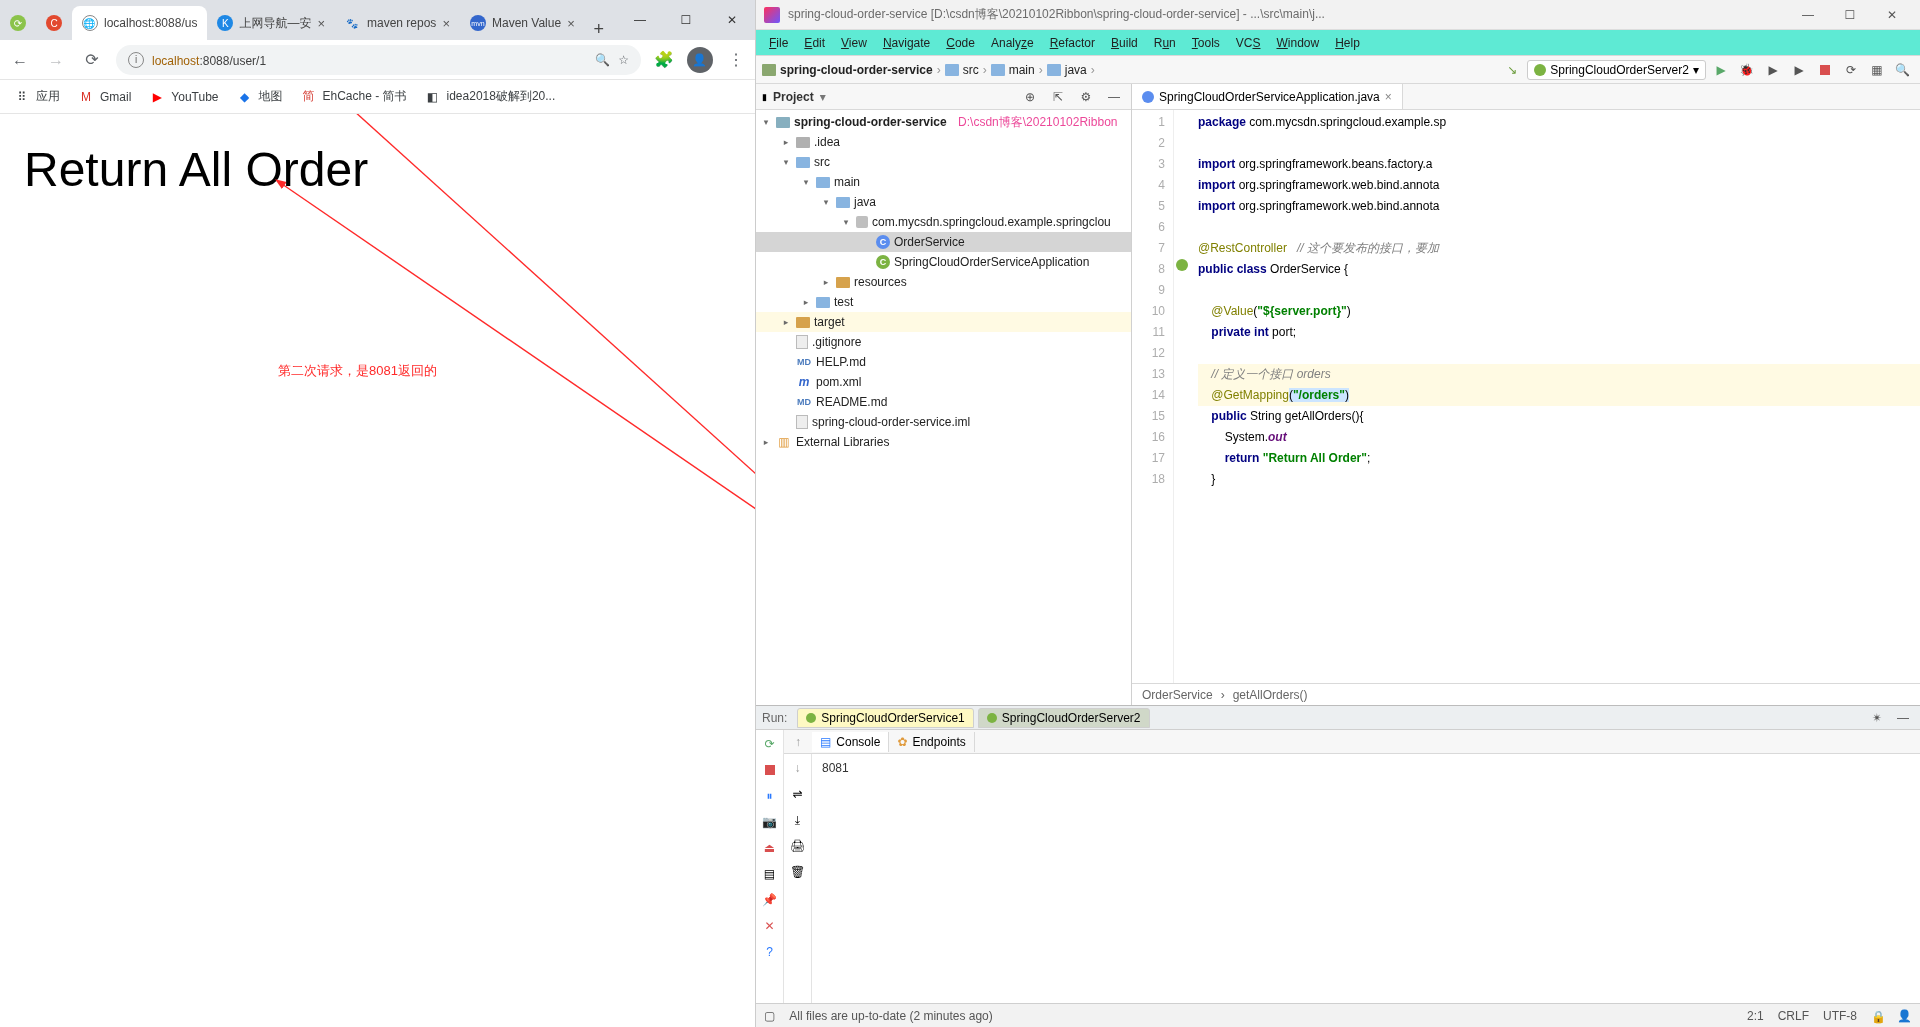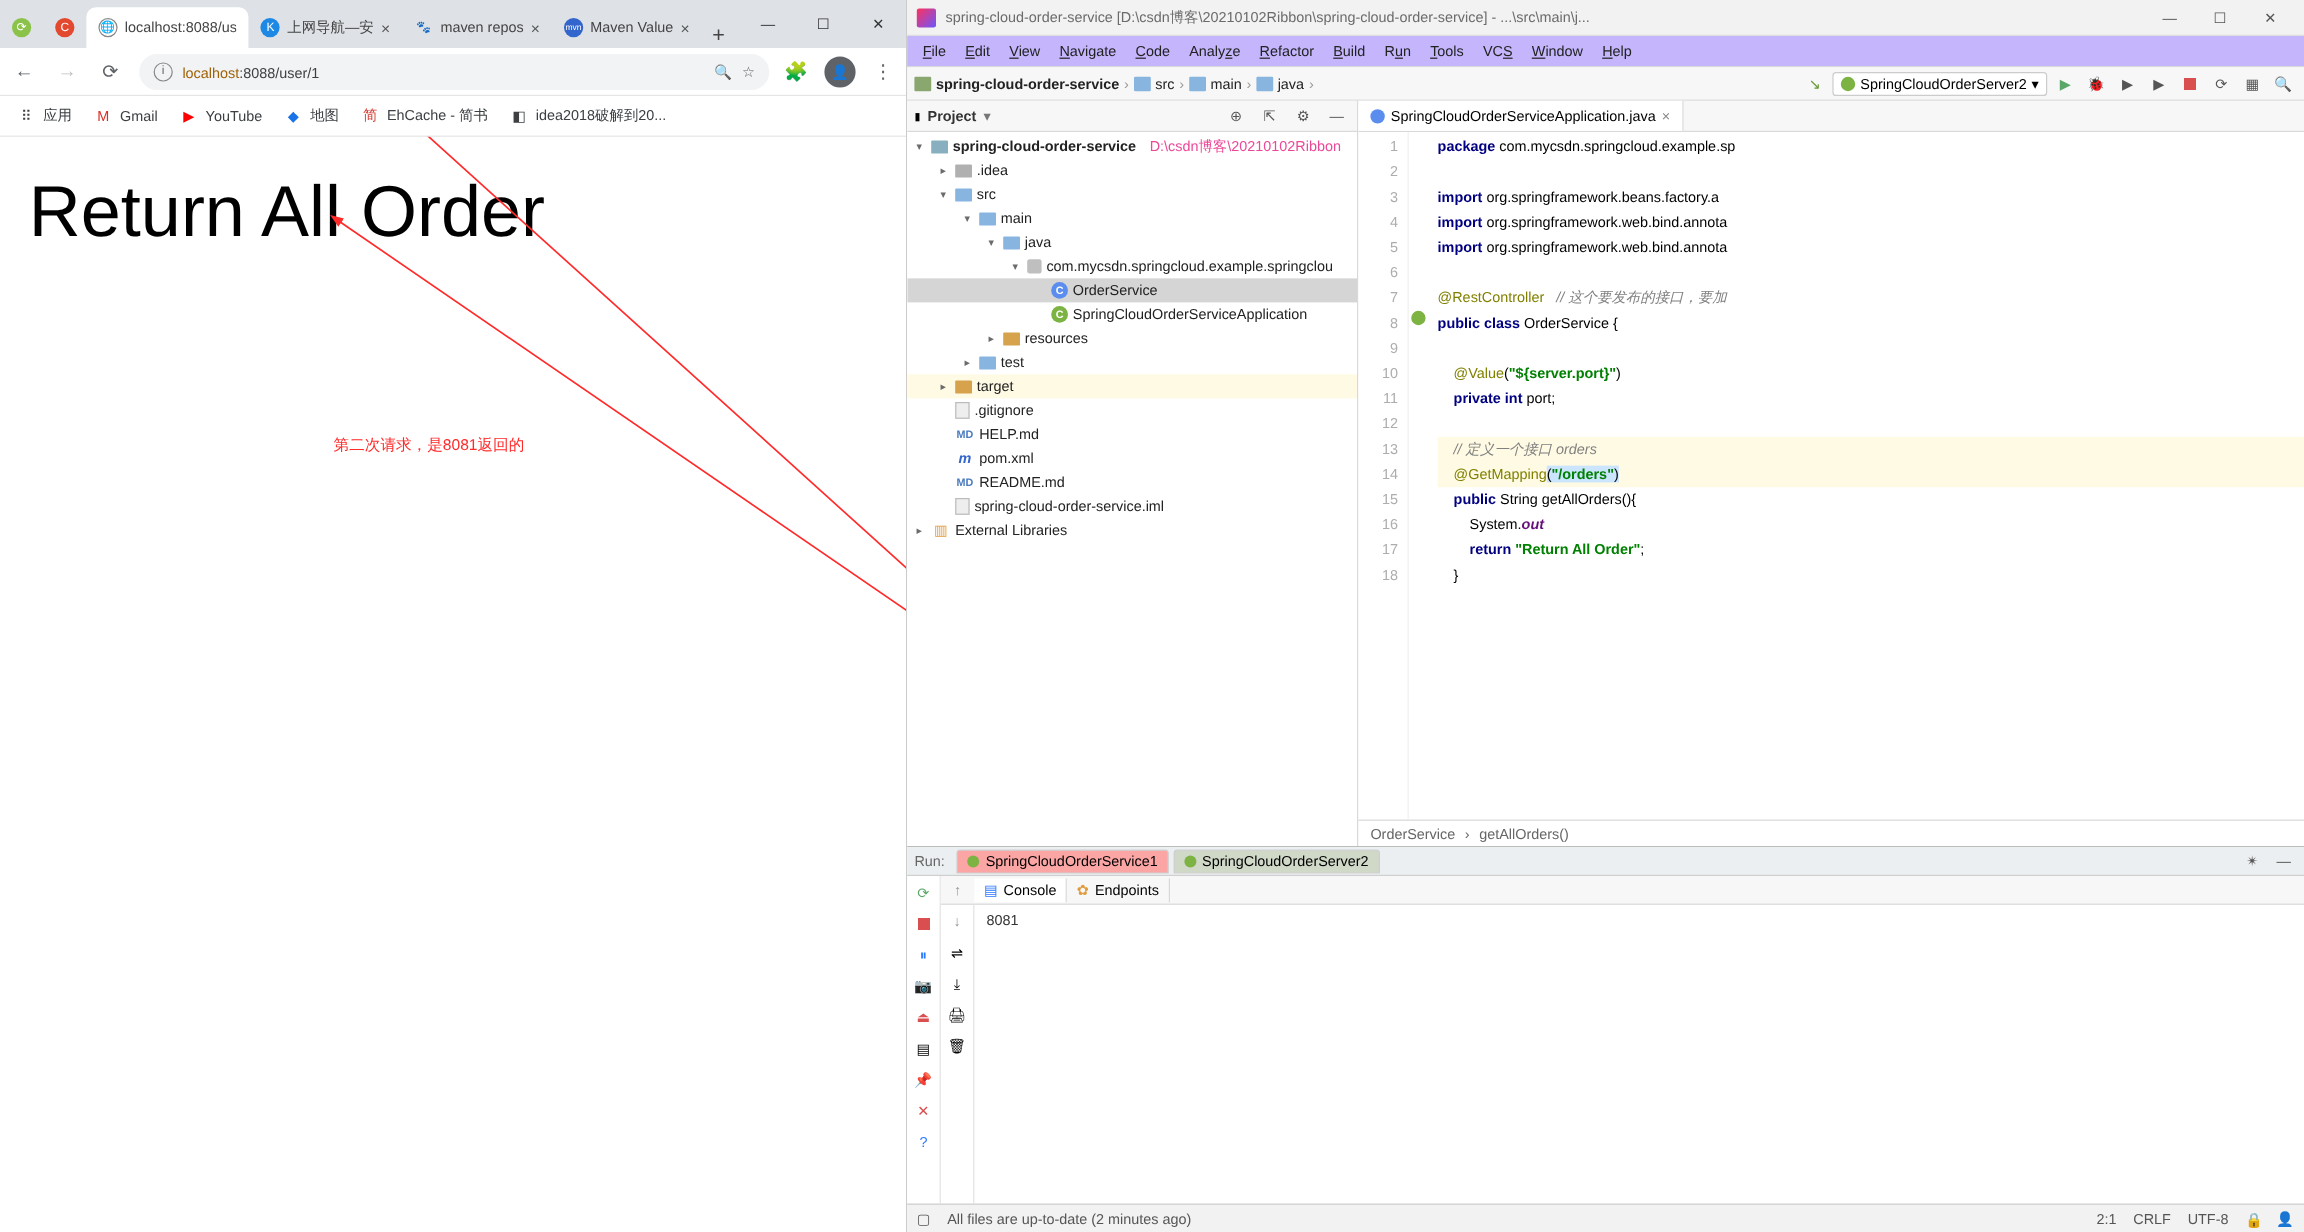--- a/index.html
+++ b/index.html
@@ -22,31 +22,31 @@
 .omnibox .info{width:16px;height:16px;border:1px solid #888;border-radius:50%;display:inline-flex;align-items:center;justify-content:center;font-size:10px;color:#666;}
 .omnibox .url{flex:1;font-size:14px;}
 .omnibox .url .host{color:#a16207;}
 .omnibox .url .path{color:#404040;}
 .addr-icon{width:22px;height:22px;display:flex;align-items:center;justify-content:center;color:#5f6368;font-size:16px;}
 .avatar{width:26px;height:26px;border-radius:50%;background:#5f6368;color:#fff;display:flex;align-items:center;justify-content:center;}
 .br-bookmarks{height:34px;display:flex;align-items:center;gap:18px;padding:0 14px;border-bottom:1px solid #e5e5e5;color:#333;}
 .bm{display:flex;align-items:center;gap:6px;font-size:12px;color:#3c4043;}
 .bm .ico{width:16px;height:16px;display:inline-flex;align-items:center;justify-content:center;font-size:12px;}
 .br-content{flex:1;position:relative;padding:28px 24px;}
-.big-text{font-size:60px;font-weight:400;color:#000;font-family:"Segoe UI Light","Segoe UI",sans-serif;}
+.big-text{font-size:48px;font-weight:400;color:#000;font-family:"Segoe UI Light","Segoe UI",sans-serif;}
 .annotation{position:absolute;color:#ff2a2a;font-size:13px;}
 svg.arrows{position:absolute;inset:0;width:100%;height:100%;pointer-events:none;}
 
 .ide{flex:1;height:100%;display:flex;flex-direction:column;background:#f2f2f2;}
 .ide-titlebar{height:30px;background:#f2f2f2;display:flex;align-items:center;padding:0 8px;gap:8px;color:#666;border-bottom:1px solid #ddd;}
 .ide-titlebar .logo{width:16px;height:16px;background:linear-gradient(135deg,#fe315d,#6b57ff);border-radius:2px;}
 .ide-titlebar .title{flex:1;white-space:nowrap;overflow:hidden;text-overflow:ellipsis;font-size:12px;color:#6b6b6b;}
 .ide-titlebar .win{display:flex;gap:2px;}
 .ide-titlebar .win span{width:40px;height:24px;display:flex;align-items:center;justify-content:center;color:#555;}
-.ide-menu{height:26px;background:#c4b5fd;display:flex;align-items:center;gap:2px;padding:0 6px;border-bottom:1px solid #d9d9d9;}
+.ide-menu{height:26px;background:#5eead4;display:flex;align-items:center;gap:2px;padding:0 6px;border-bottom:1px solid #d9d9d9;}
 .ide-menu span{padding:2px 7px;color:#222;font-size:12px;}
 .ide-menu span u{text-decoration:underline;}
 .ide-navbar{height:28px;background:#f7f7f7;border-bottom:1px solid #d9d9d9;display:flex;align-items:center;padding:0 6px;gap:4px;}
 .crumb{display:flex;align-items:center;gap:4px;color:#222;}
 .crumb .f-ico{width:14px;height:12px;background:#88b4e0;border-radius:1px;display:inline-block;}
 .crumb.proj .f-ico{background:#8aa76f;}
 .crumb-sep{color:#999;}
 .navbar-spacer{flex:1;}
 .run-cfg{display:flex;align-items:center;gap:4px;padding:2px 6px;border:1px solid #ccc;border-radius:3px;background:#fff;}
 .run-cfg .g{width:12px;height:12px;border-radius:50%;background:#7cb342;}
@@ -90,21 +90,21 @@
 .code .str{color:#008000;font-weight:bold;}
 .code .cm{color:#808080;font-style:italic;}
 .code .lit{color:#660e7a;font-style:italic;font-weight:bold;}
 .code .hl-line{background:#fffae3;display:inline-block;width:100%;}
 .code .sel{background:#cce5ff;}
 .ed-bread{height:22px;border-top:1px solid #d9d9d9;display:flex;align-items:center;gap:8px;padding:0 10px;background:#fff;color:#666;}
 
 .run-panel{height:298px;border-top:1px solid #bcbcbc;display:flex;flex-direction:column;background:#fff;}
 .run-tabs{height:24px;background:#eceff1;display:flex;align-items:center;padding:0 6px;gap:4px;border-bottom:1px solid #cfcfcf;}
 .run-lbl{color:#666;padding-right:6px;}
-.run-tab{display:flex;align-items:center;gap:5px;padding:2px 8px;border:1px solid #cfcfcf;border-top-left-radius:3px;border-top-right-radius:3px;background:#fca5a5;}
+.run-tab{display:flex;align-items:center;gap:5px;padding:2px 8px;border:1px solid #cfcfcf;border-top-left-radius:3px;border-top-right-radius:3px;background:#fef9c3;}
 .run-tab.active{background:#d0d8c8;}
 .run-tab .g{width:10px;height:10px;border-radius:50%;background:#7cb342;}
 .run-tabs-spacer{flex:1;}
 .run-sub{height:24px;background:#f7f7f7;border-bottom:1px solid #d9d9d9;display:flex;align-items:center;}
 .rlt{width:20px;height:20px;display:flex;align-items:center;justify-content:center;}
 .run-subtab{display:flex;align-items:center;gap:5px;padding:3px 8px;border-right:1px solid #d9d9d9;}
 .run-subtab.active{background:#fff;}
 .run-side{width:28px;border-right:1px solid #e3e3e3;display:flex;flex-direction:column;align-items:center;gap:6px;padding:4px 0;}
 .console{flex:1;font-family:Consolas,monospace;font-size:13px;padding:6px 10px;color:#333;}
 .statusbar{height:24px;border-top:1px solid #cfcfcf;background:#f2f2f2;display:flex;align-items:center;padding:0 8px;gap:14px;color:#555;font-size:12px;}

